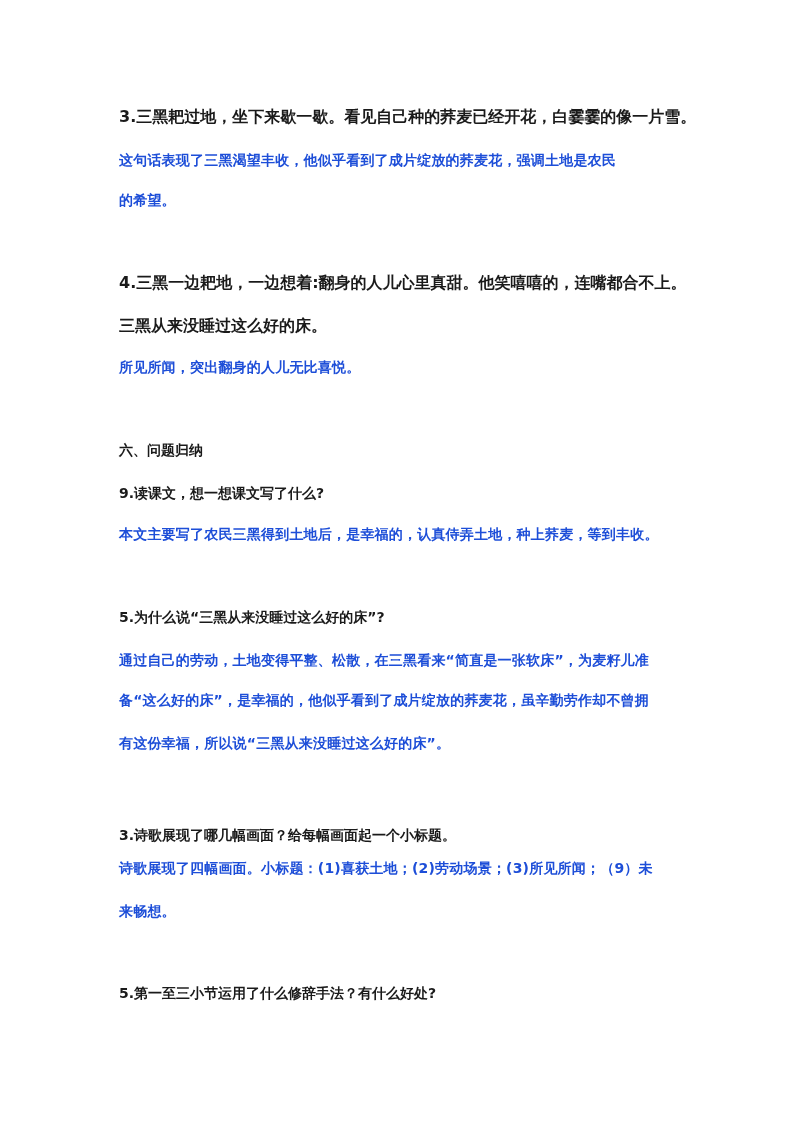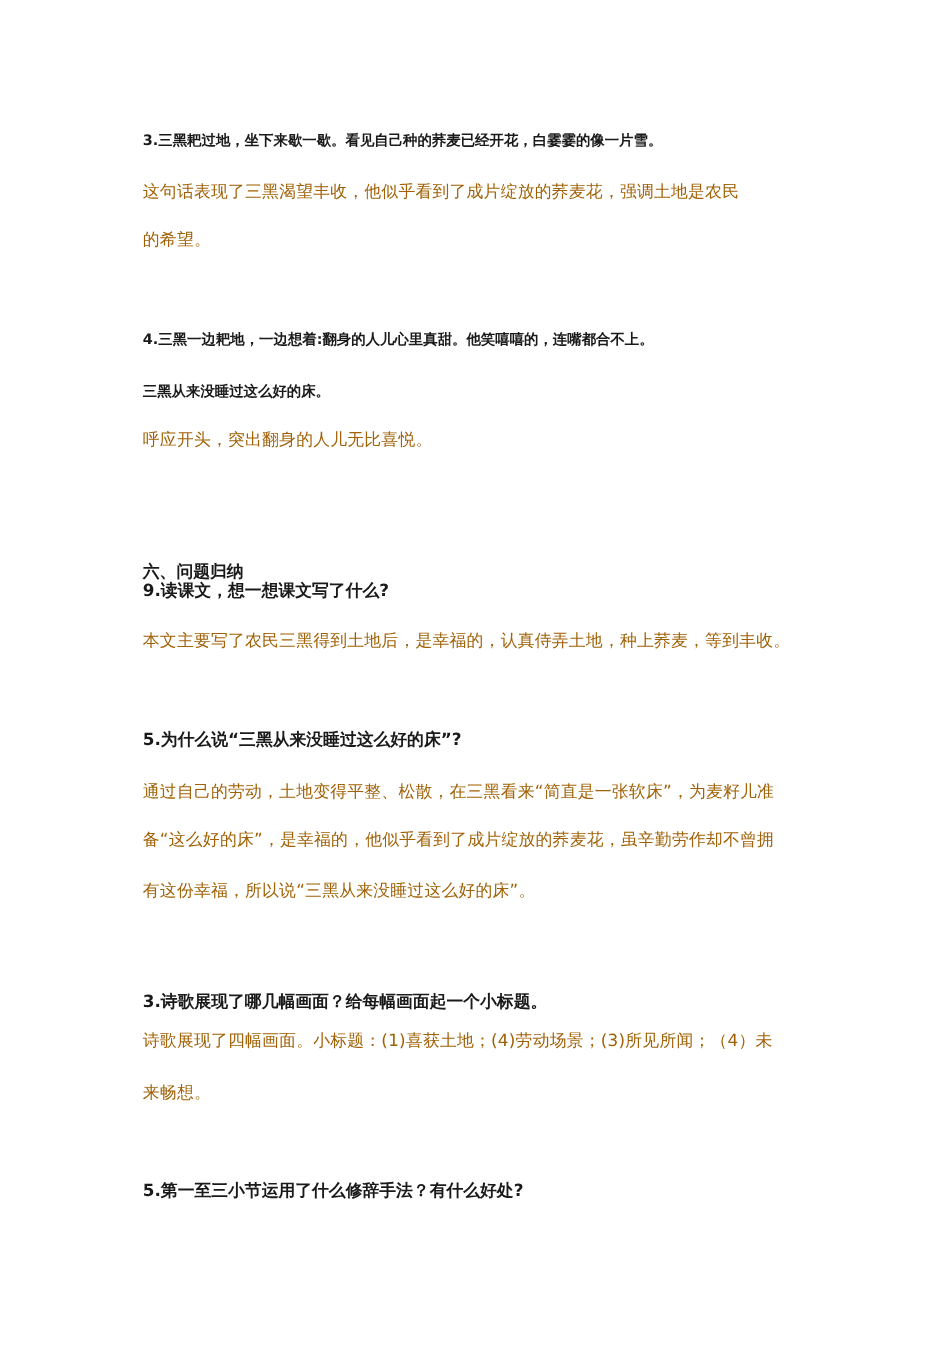--- a/index.html
+++ b/index.html
@@ -1,42 +1,42 @@
 <!DOCTYPE html>
 <html><head>
 <meta charset="utf-8">
 <style>
   html, body { margin: 0; padding: 0; background: #ffffff; }
   body { width: 793px; height: 1122px; position: relative; overflow: hidden;
          font-family: "DejaVu Sans", "Liberation Sans", sans-serif; color: #333333; }
   .line { position: absolute; left: 119px; white-space: nowrap; font-size: 14px; line-height: 20px; }
   .bold { font-weight: bold; color: #1a1a1a; }
-  .bold.q { font-size: 12px; }
-  .normal { font-weight: normal; color: #a16207; letter-spacing: 0.2px; }
+  .bold.q { font-size: 16px; }
+  .normal { font-weight: bold; color: #1d4ed8; letter-spacing: 0.2px; }
 </style>
 </head>
 <body>
 
 <div>
   <div class="line bold q" style="top:107px">3.三黑耙过地，坐下来歇一歇。看见自己种的荞麦已经开花，白霎霎的像一片雪。</div>
   <div class="line normal" style="top:150px">这句话表现了三黑渴望丰收，他似乎看到了成片绽放的荞麦花，强调土地是农民</div>
   <div class="line normal" style="top:190px">的希望。</div>
 
   <div class="line bold q" style="top:273px">4.三黑一边耙地，一边想着:翻身的人儿心里真甜。他笑嘻嘻的，连嘴都合不上。</div>
   <div class="line bold q" style="top:316px">三黑从来没睡过这么好的床。</div>
-  <div class="line normal" style="top:357px">呼应开头，突出翻身的人儿无比喜悦。</div>
+  <div class="line normal" style="top:357px">所见所闻，突出翻身的人儿无比喜悦。</div>
 
-  <div class="line bold" style="top:467px">六、问题归纳</div>
+  <div class="line bold" style="top:440px">六、问题归纳</div>
 
   <div class="line bold" style="top:483px">9.读课文，想一想课文写了什么?</div>
   <div class="line normal" style="top:524px">本文主要写了农民三黑得到土地后，是幸福的，认真侍弄土地，种上荞麦，等到丰收。</div>
 
   <div class="line bold" style="top:607px">5.为什么说“三黑从来没睡过这么好的床”?</div>
   <div class="line normal" style="top:650px">通过自己的劳动，土地变得平整、松散，在三黑看来“简直是一张软床”，为麦籽儿准</div>
   <div class="line normal" style="top:690px">备“这么好的床”，是幸福的，他似乎看到了成片绽放的荞麦花，虽辛勤劳作却不曾拥</div>
   <div class="line normal" style="top:733px">有这份幸福，所以说“三黑从来没睡过这么好的床”。</div>
 
   <div class="line bold" style="top:825px">3.诗歌展现了哪几幅画面？给每幅画面起一个小标题。</div>
-  <div class="line normal" style="top:858px">诗歌展现了四幅画面。小标题：(1)喜获土地；(4)劳动场景；(3)所见所闻；（4）未</div>
+  <div class="line normal" style="top:858px">诗歌展现了四幅画面。小标题：(1)喜获土地；(2)劳动场景；(3)所见所闻；（9）未</div>
   <div class="line normal" style="top:901px">来畅想。</div>
 
   <div class="line bold" style="top:983px">5.第一至三小节运用了什么修辞手法？有什么好处?</div>
 </div>
 
 </body></html>

